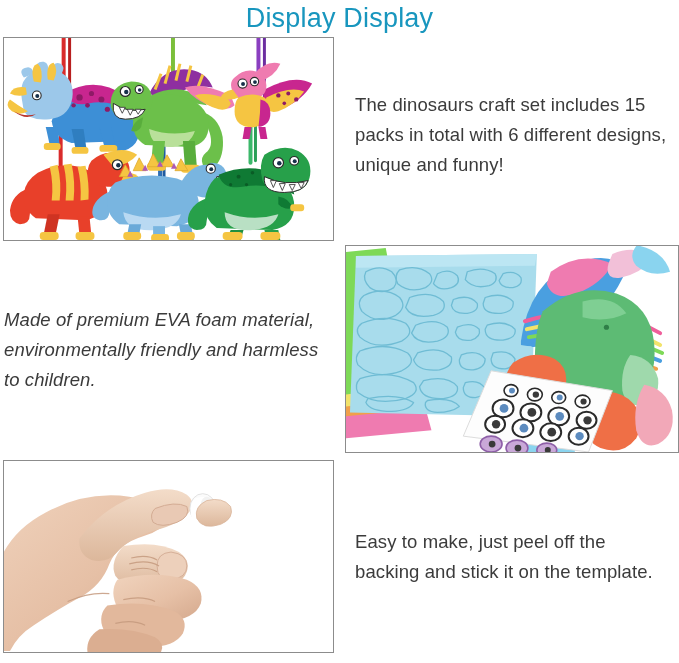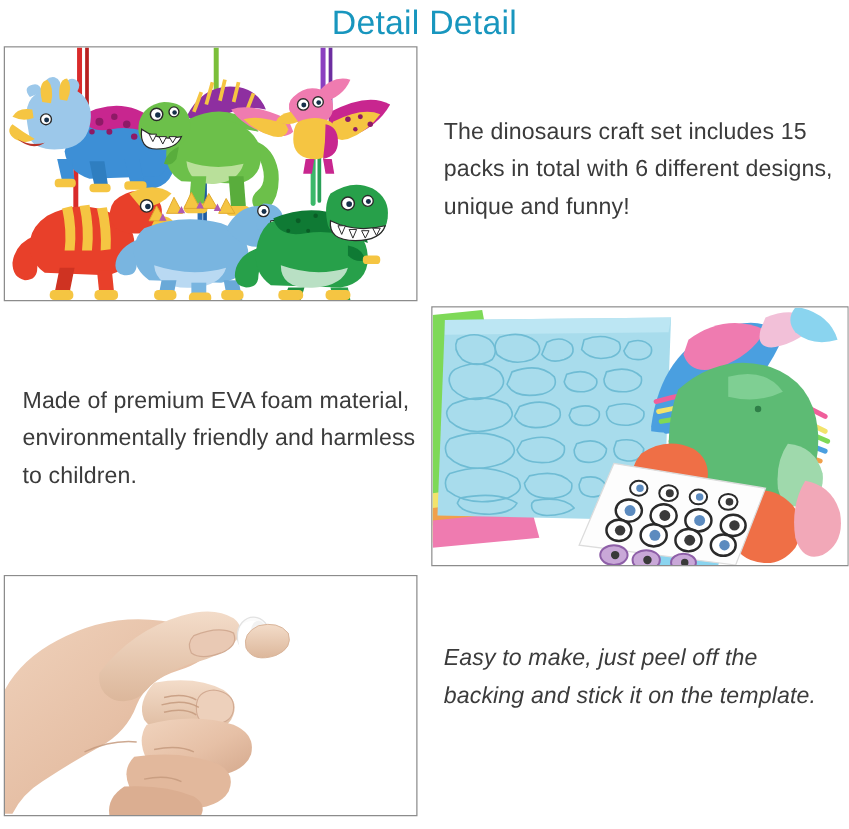--- a/index.html
+++ b/index.html
@@ -45,29 +45,29 @@
   .panel-hand    { left: 3px;   top: 460px; width: 331px; height: 193px; }
 
   .caption {
     position: absolute;
     color: #3b3b3b;
     font-size: 18.5px;
     line-height: 30px;
     letter-spacing: 0.1px;
   }
   .caption-1 { left: 355px; top: 90px;  width: 322px; }
-  .caption-2 { left: 18px;  top: 305px; width: 330px; }
-  .caption-3 { left: 355px; top: 511px; width: 320px; font-style: italic; }
+  .caption-2 { left: 4px;  top: 305px; width: 330px; font-style: italic; }
+  .caption-3 { left: 355px; top: 527px; width: 320px; }
 </style>
 </head>
 <body>
 
 <div class="page">
 
-  <div class="title">Detail Detail</div>
+  <div class="title">Display Display</div>
 
   <div class="panel panel-dinos">
     <svg viewBox="0 0 331 204" preserveAspectRatio="none">
       <rect x="0" y="0" width="331" height="204" fill="#ffffff"></rect>
 
       <g stroke-linecap="round">
         <path d="M60 0 L60 80" stroke="#d92b2b" stroke-width="4"></path>
         <path d="M66 0 L66 78" stroke="#b81f1f" stroke-width="3"></path>
         <path d="M170 0 L170 52" stroke="#7bbf3a" stroke-width="4"></path>
         <path d="M256 0 L256 56" stroke="#8a3fc0" stroke-width="4"></path>

